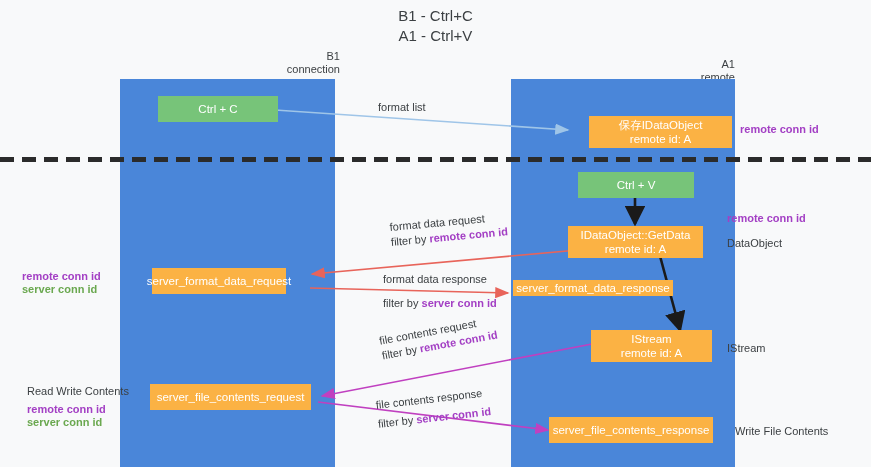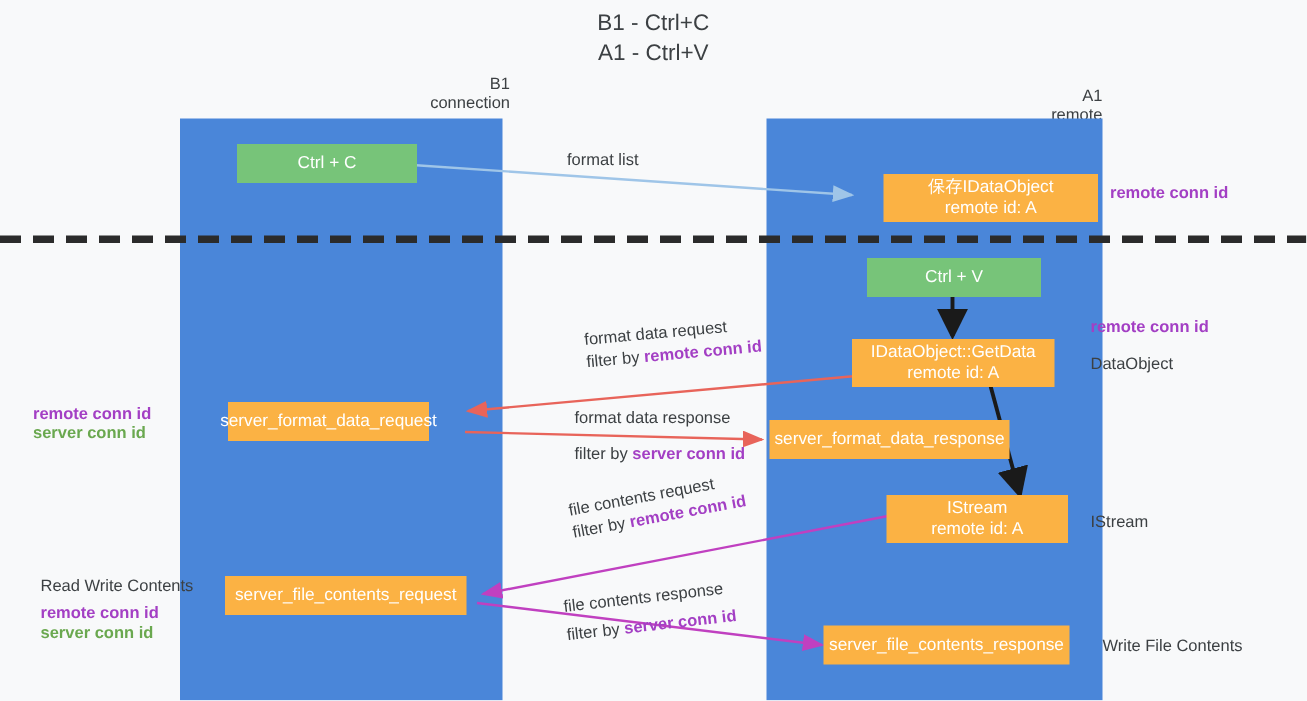--- a/index.html
+++ b/index.html
@@ -155,21 +155,21 @@
 
   <div class="node orange" style="left:568px; top:226px; width:135px; height:32px;">
     <span>IDataObject::GetData</span>
     <span class="l2">remote id: A</span>
   </div>
 
   <div class="node orange" style="left:152px; top:268px; width:134px; height:26px;">
     <span>server_format_data_request</span>
   </div>
 
-  <div class="node orange" style="left:513px; top:280px; width:160px; height:26px;">
+  <div class="node orange" style="left:513px; top:280px; width:160px; height:16px;">
     <span>server_format_data_response</span>
   </div>
 
   <div class="node orange" style="left:591px; top:330px; width:121px; height:32px;">
     <span>IStream</span>
     <span class="l2">remote id: A</span>
   </div>
 
   <div class="node orange" style="left:150px; top:384px; width:161px; height:26px;">
     <span>server_file_contents_request</span>

